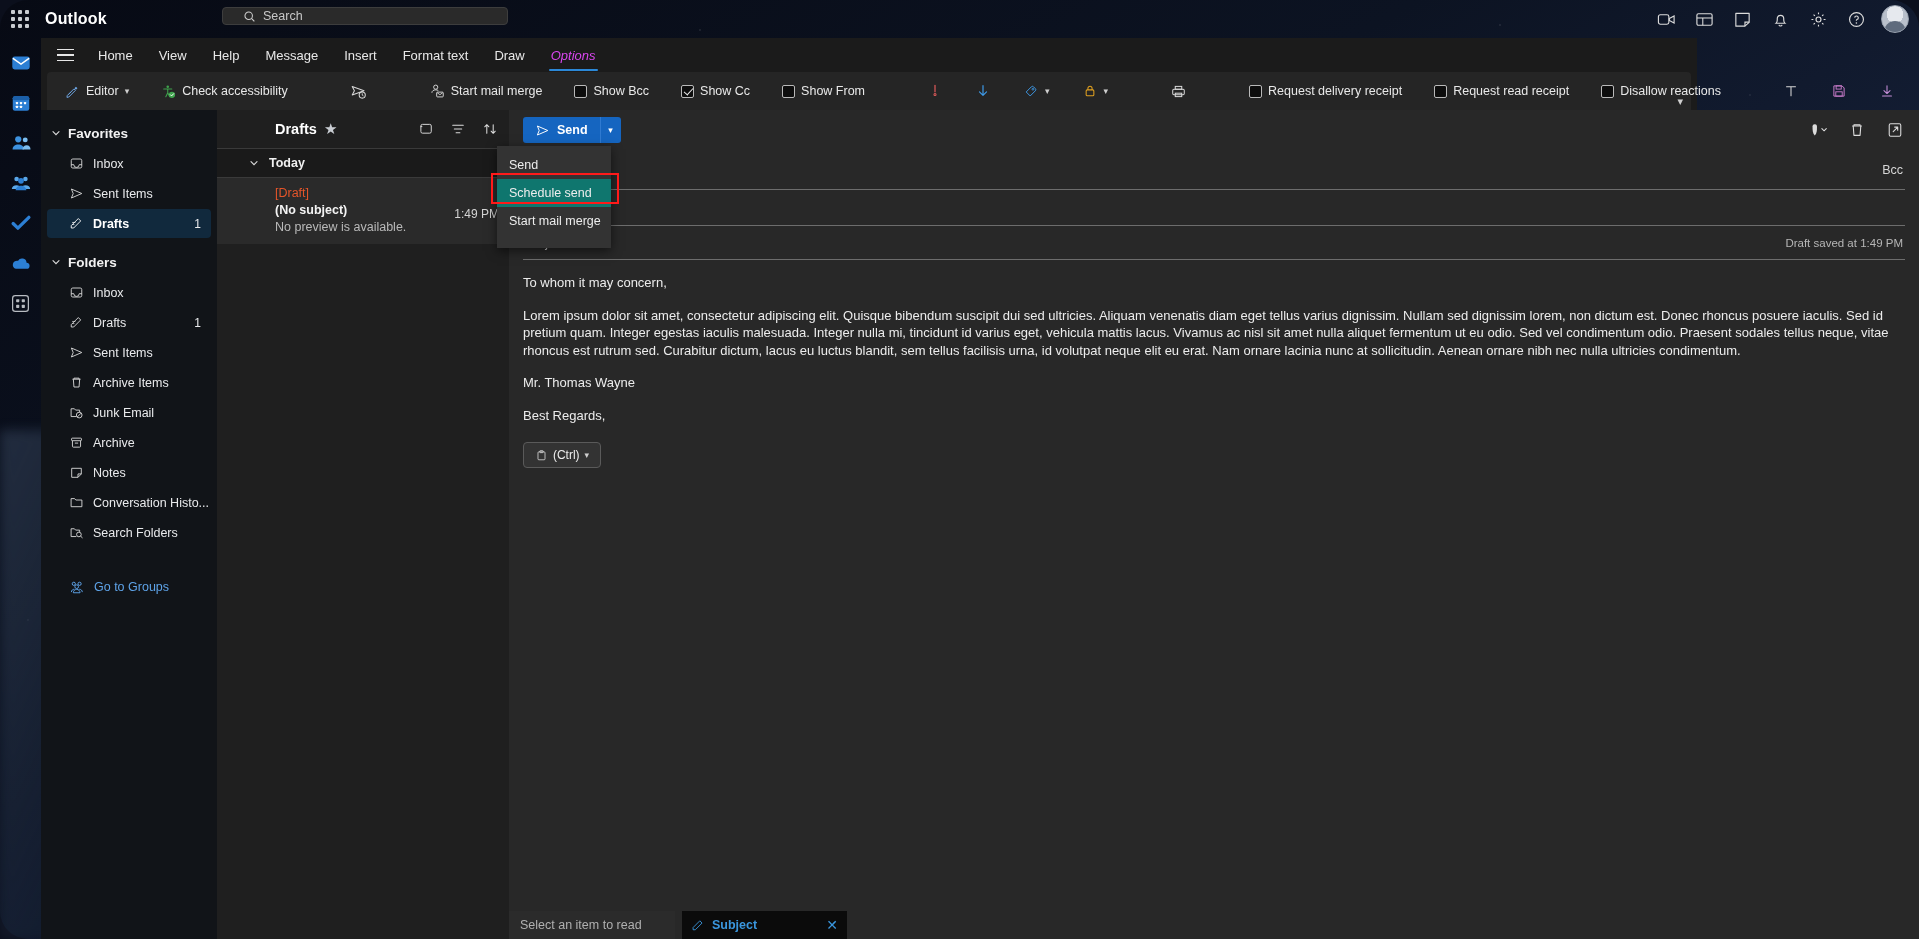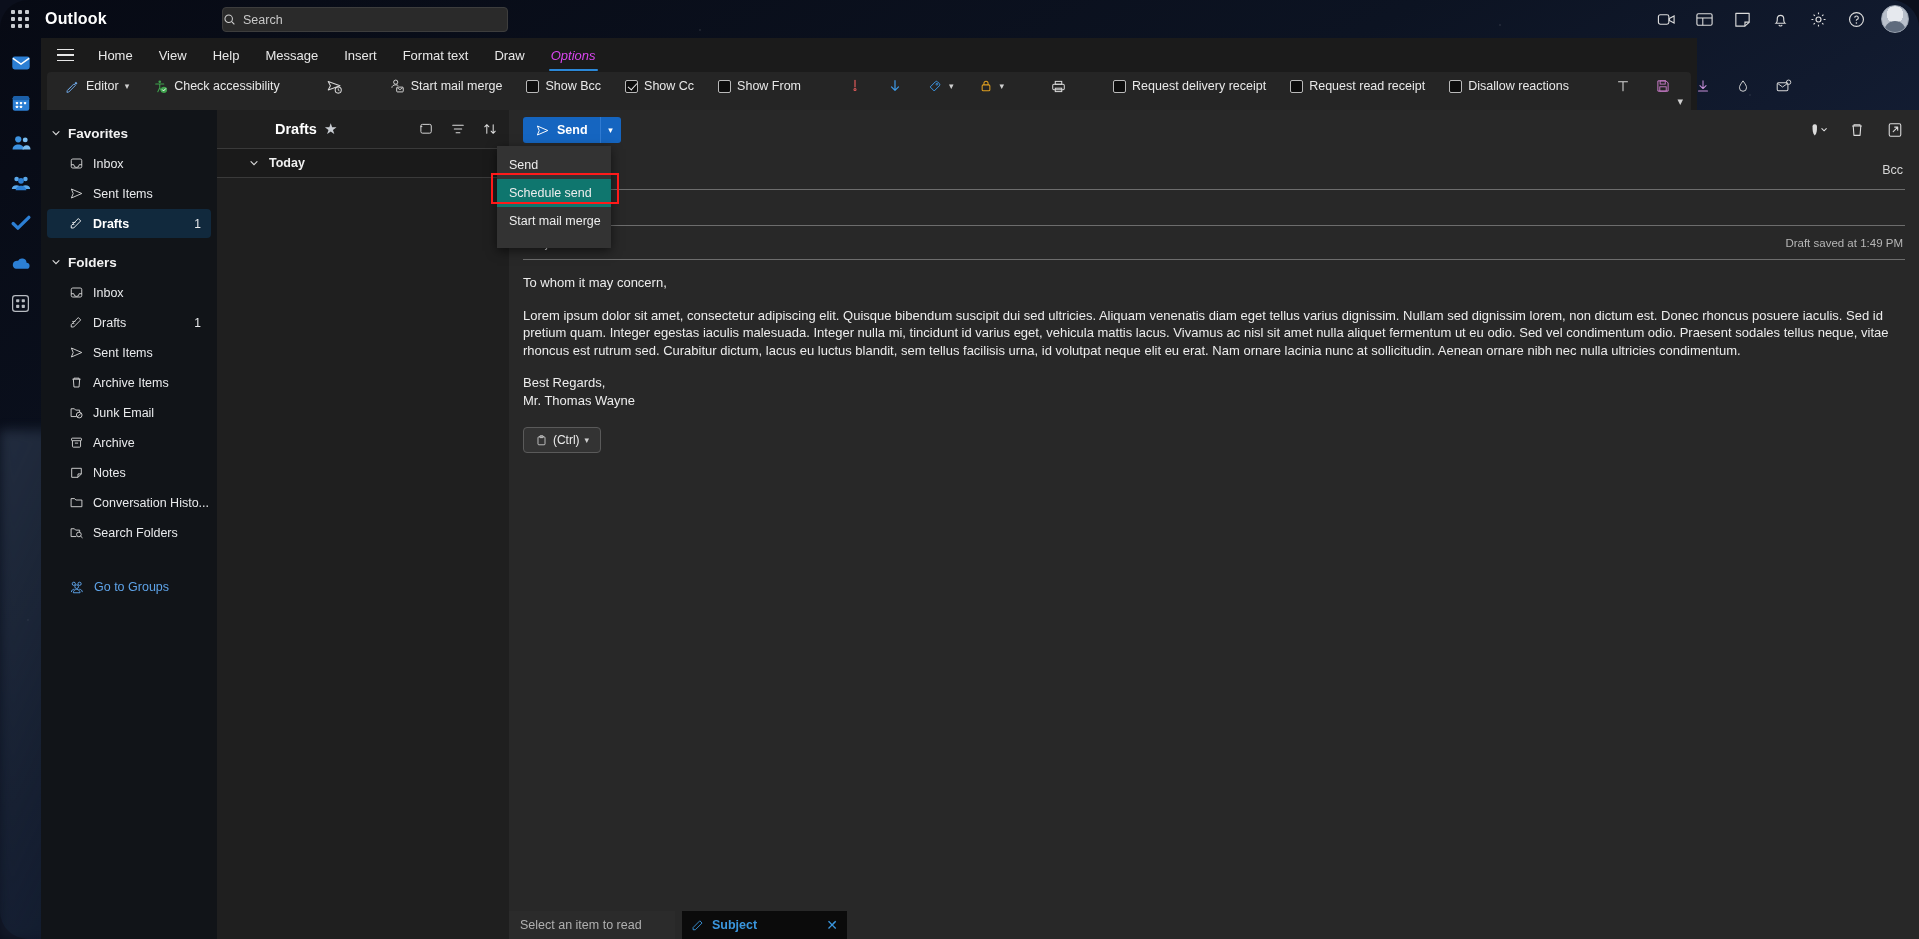--- a/index.html
+++ b/index.html
@@ -39,23 +39,23 @@
   
   .topbar {
     position:absolute; left:0; top:0; width:1919px; height:38px;
     display:flex; align-items:center; z-index:30;
   }
   .waffle { width:40px; height:38px; display:flex; align-items:center; justify-content:center; cursor:pointer; }
   .waffle-grid { display:grid; grid-template-columns: repeat(3, 4px); gap:3px; }
   .waffle-grid i { width:4px; height:4px; background:#c9ccd1; border-radius:1px; display:block; }
   .brand { color:#fff; font-size:16px; font-weight:bold; margin-left:5px; letter-spacing:.2px; }
   .searchbox {
-    position:absolute; left:222px; top:7px; width:286px; height:25px;
+    position:absolute; left:222px; top:7px; width:286px; height:18px;
     background:#2a2a2a; border:1px solid #3d3d3d; border-radius:4px;
-    display:flex; align-items:center; padding:0 0; cursor:text;
+    display:flex; align-items:center; padding:0 20px; cursor:text;
   }
   .searchbox .ph { color:#c8c8c8; font-size:12.5px; margin-left:7px; }
   .topright { position:absolute; right:6px; top:0; height:38px; display:flex; align-items:center; gap:4px; }
   .tr-btn { width:34px; height:30px; display:flex; align-items:center; justify-content:center; border-radius:4px; cursor:pointer; }
   .avatar {
     width:28px; height:28px; border-radius:50%;
     background: radial-gradient(circle at 50% 32%, #e6e9ee 0 38%, #b9c0cb 38% 100%);
     border:1px solid #9aa3b0; margin-left:4px; margin-right:4px; cursor:pointer;
     position:relative; overflow:hidden;
   }
@@ -82,21 +82,21 @@
   .hamburger i { width:17px; height:1.5px; background:#e6e6e6; display:block; }
   .rtab {
     height:34px; padding:0 13px; display:flex; align-items:center; justify-content:center;
     color:#e8e8e8; font-size:13px; cursor:pointer; position:relative;
   }
   .rtab.active { color:#d946ef;font-style:italic; }
   .rtab.active::after {
     content:""; position:absolute; left:11px; right:11px; bottom:1px; height:2px; background:#2b88d8; border-radius:2px;
   }
   .ribbon-row {
-    height:38px; display:flex; gap:8px; padding-left:10px;
+    height:38px; display:flex; align-items:center; gap:16px; padding-left:10px;
     background:#252525; border-radius:4px 4px 0 0; margin:0 6px 0 6px; position:relative;
   }
   .ritem { height:28px; display:flex; align-items:center; gap:6px; padding:0 8px; border-radius:4px; color:#e8e8e8; font-size:12.5px; cursor:pointer; white-space:nowrap; }
   .rsep { width:1px; height:20px; background:#4a4a4a; margin:0 7px; }
   .chk { width:13px; height:13px; border:1px solid #b9b9b9; background:#0d0d0d; border-radius:2px; display:inline-block; position:relative; flex:none; }
   .chk.on::after {
     content:""; position:absolute; left:3.5px; top:0.5px; width:4px; height:8px;
     border:solid #e9e9e9; border-width:0 1.6px 1.6px 0; transform:rotate(42deg);
   }
   .caret { font-size:9px; color:#cfcfcf; }
@@ -630,20 +630,27 @@
       </div>
     </div>
 
     <div class="today-row">
       <svg class="chevron-sm" viewBox="0 0 12 12">
           <path d="M2.4 4.4 L6 8 L9.6 4.4" fill="none" stroke="#dcdcdc" stroke-width="1.3" stroke-linecap="round"></path>
         </svg>
       <span class="t">Today</span>
     </div>
 
+    <div class="msg">
+
+      <div class="draft">[Draft]</div>
+      <div class="subj">(No subject)</div>
+      <div class="prev">No preview is available.</div>
+      <div class="time">1:49 PM</div>
+    </div>
   </div>
 
   <div class="readpane">
 
     <div class="compose-toolbar">
       <div class="send-split">
         <div class="send-main">
           <svg width="15" height="15" viewBox="0 0 20 20">
               <path d="M3.2 4 L17 10 L3.2 16 L5.6 10 Z" fill="none" stroke="#ffffff" stroke-width="1.3" stroke-linejoin="round"></path>
             </svg>
@@ -682,22 +689,22 @@
     </div>
 
     <div class="subject-row">
       <span class="sph">Subject</span>
       <span class="saved">Draft saved at 1:49 PM</span>
     </div>
 
     <div class="body">
       <p>To whom it may concern,</p>
       <p class="wide">Lorem ipsum dolor sit amet, consectetur adipiscing elit. Quisque bibendum suscipit dui sed ultricies. Aliquam venenatis diam eget tellus varius dignissim. Nullam sed dignissim lorem, non dictum est. Donec rhoncus posuere iaculis. Sed id pretium quam. Integer egestas iaculis malesuada. Integer nulla mi, tincidunt id varius eget, vehicula mattis lacus. Vivamus ac nisl sit amet nulla aliquet fermentum ut eu odio. Sed vel condimentum odio. Praesent sodales tellus neque, vitae rhoncus est rutrum sed. Curabitur dictum, lacus eu luctus blandit, sem tellus facilisis urna, id volutpat neque elit eu erat. Nam ornare lacinia nunc at sollicitudin. Aenean ornare nibh nec nulla ultricies condimentum.</p>
+      <p>Mr. Thomas Wayne</p>
       <p style="margin-bottom:0">Best Regards,</p>
-      <p>Mr. Thomas Wayne</p>
       <div class="paste-btn">
         <svg width="13" height="13" viewBox="0 0 20 20">
             <rect x="4.6" y="4.4" width="10.8" height="12.2" rx="1.4" fill="none" stroke="#e2e2e2" stroke-width="1.2"></rect>
             <rect x="7.4" y="2.6" width="5.2" height="3" rx=".8" fill="none" stroke="#e2e2e2" stroke-width="1.2"></rect>
           </svg>
         <span>(Ctrl)</span>
         <span class="caret">▾</span>
       </div>
     </div>
   </div>

